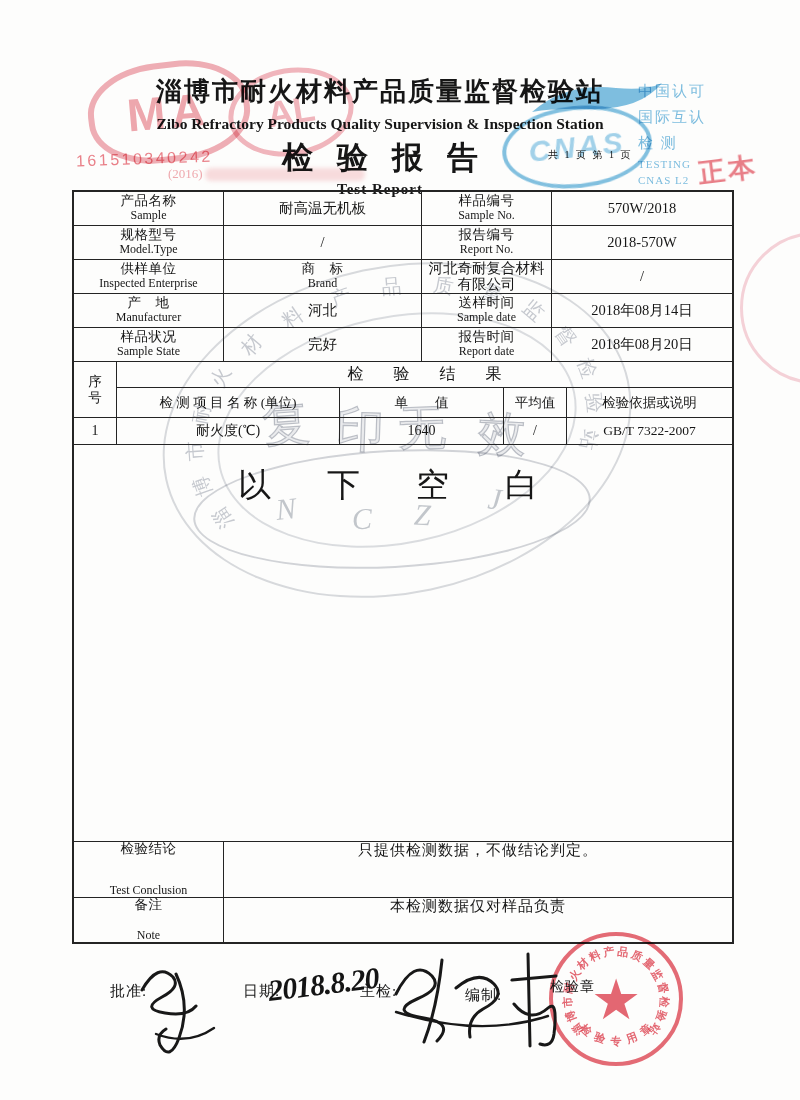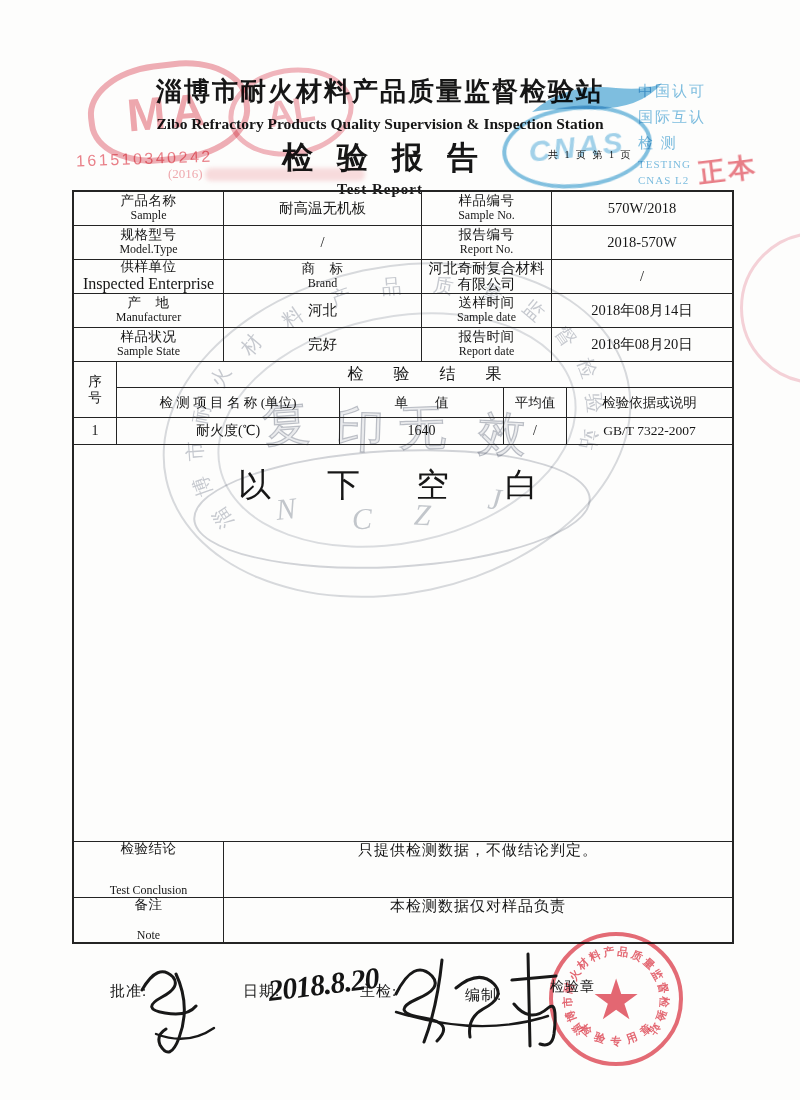--- a/index.html
+++ b/index.html
@@ -191,21 +191,21 @@
           <span class="lab-cn">报告编号</span>
           <span class="lab-en">Report No.</span>
         </div>
       <div class="cell last">
           <span class="val">2018-570W</span>
         </div>
     </div>
     <div class="info-row">
       <div class="cell">
           <span class="lab-cn">供样单位</span>
-          <span class="lab-en" style="font-size:16px">Inspected Enterprise</span>
+          <span class="lab-en" style="font-size:12px">Inspected Enterprise</span>
         </div>
       <div class="cell">
           <span class="lab-cn">商　标</span>
           <span class="lab-en">Brand</span>
         </div>
       <div class="cell">
           <span class="val">河北奇耐复合材料有限公司</span>
         </div>
       <div class="cell last">
           <span class="val">/</span>

